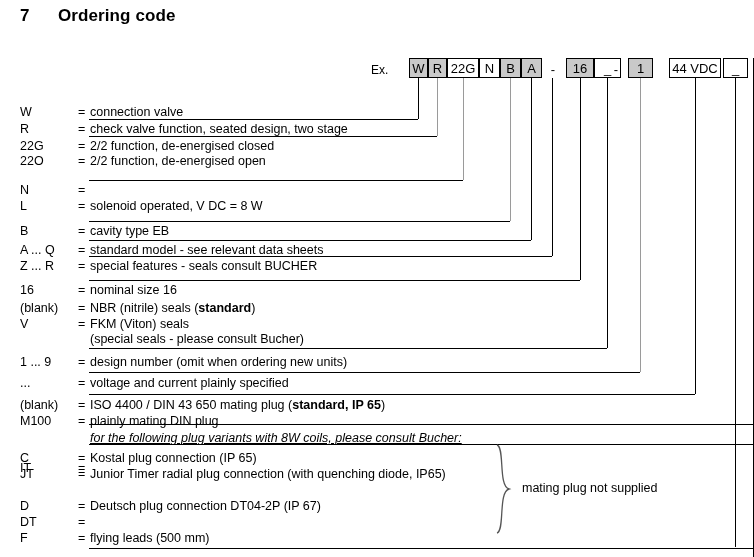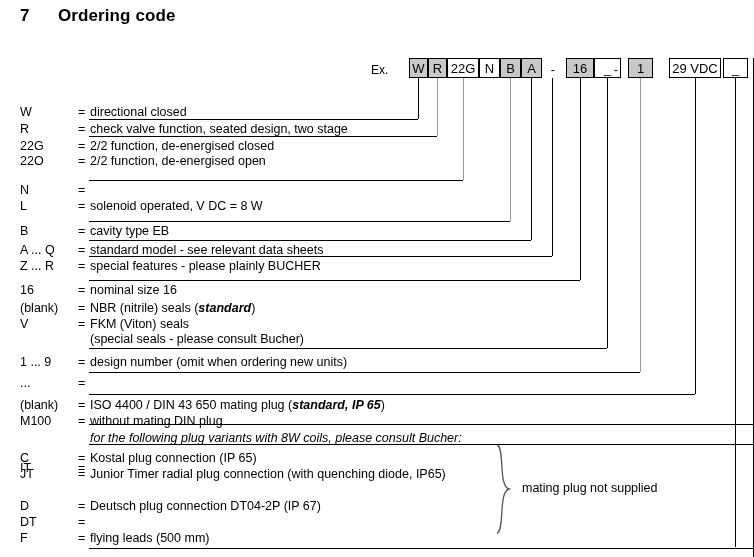--- a/index.html
+++ b/index.html
@@ -29,22 +29,22 @@
     line-height:1;
   }
   .codebox.shaded{background:#c9c9c9;}
   .dash{position:absolute;top:62px;font-size:13px;width:12px;text-align:center;}
 
   
   .lrow{position:absolute;left:0;width:754px;height:16px;font-size:12.5px;}
   .lcode{position:absolute;left:20px;top:0;white-space:nowrap;}
   .leq{position:absolute;left:78px;top:0;}
   .ldesc{position:absolute;left:90px;top:0;white-space:nowrap;}
-  .ldesc.ital{font-style:italic;}
-  .ldesc b{font-weight:bold;font-style:italic;}
+  .ldesc.ital{font-style:italic;text-decoration:underline;}
+  .ldesc b{font-weight:bold;}
 
   
   .hline{position:absolute;height:0;border-top:1px solid #000;}
   .vline{position:absolute;width:0;border-left:1px solid #000;}
   .vline.gray{border-left-color:#9a9a9a;}
 
   
   #frame-right{position:absolute;right:0;top:58px;width:0;height:499px;border-left:1px solid #000;}
   #frame-bottom{position:absolute;left:89px;bottom:8px;width:665px;height:0;border-top:1px solid #000;}
 
@@ -65,31 +65,31 @@
 <div id="example-boxes">
     <div class="codebox shaded" style="left: 409px; width: 19px;">W</div>
     <div class="codebox shaded" style="left: 428px; width: 19px;">R</div>
     <div class="codebox" style="left: 447px; width: 32px;">22G</div>
     <div class="codebox" style="left: 479px; width: 21px;">N</div>
     <div class="codebox shaded" style="left: 500px; width: 21px;">B</div>
     <div class="codebox shaded" style="left: 521px; width: 21px;">A</div>
     <div class="codebox shaded" style="left: 566px; width: 28px;">16</div>
     <div class="codebox" style="left: 594px; width: 27px;">_</div>
     <div class="codebox shaded" style="left: 628px; width: 25px;">1</div>
-    <div class="codebox" style="left: 669px; width: 52px;">29 VDC</div>
+    <div class="codebox" style="left: 669px; width: 52px;">44 VDC</div>
     <div class="codebox" style="left: 723px; width: 25px;">_</div>
     <div class="dash" style="left: 547px; top: 62px;">-</div>
     <div class="dash" style="left: 610px; top: 62px;">-</div>
   </div>
 
 <div id="legend-rows">
     <div class="lrow" style="top: 105px;">
       <span class="lcode">W</span>
       <span class="leq">=</span>
-      <span class="ldesc">directional closed</span>
+      <span class="ldesc">connection valve</span>
     </div>
     <div class="lrow" style="top: 122px;">
       <span class="lcode">R</span>
       <span class="leq">=</span>
       <span class="ldesc">check valve function, seated design, two stage</span>
     </div>
     <div class="lrow" style="top: 139px;">
       <span class="lcode">22G</span>
       <span class="leq">=</span>
       <span class="ldesc">2/2 function, de-energised closed</span>
@@ -114,21 +114,21 @@
       <span class="ldesc">cavity type EB</span>
     </div>
     <div class="lrow" style="top: 243px;">
       <span class="lcode">A ... Q</span>
       <span class="leq">=</span>
       <span class="ldesc">standard model - see relevant data sheets</span>
     </div>
     <div class="lrow" style="top: 259px; padding-left: 16px;">
       <span class="lcode">Z ... R</span>
       <span class="leq">=</span>
-      <span class="ldesc">special features - please plainly BUCHER</span>
+      <span class="ldesc">special features - seals consult BUCHER</span>
     </div>
     <div class="lrow" style="top: 283px;">
       <span class="lcode">16</span>
       <span class="leq">=</span>
       <span class="ldesc">nominal size 16</span>
     </div>
     <div class="lrow" style="top: 301px;">
       <span class="lcode">(blank)</span>
       <span class="leq">=</span>
       <span class="ldesc">NBR (nitrile) seals  (<b>standard</b>)</span>
@@ -143,30 +143,31 @@
       <span class="ldesc">(special seals - please consult Bucher)</span>
     </div>
     <div class="lrow" style="top: 355px;">
       <span class="lcode">1 ... 9</span>
       <span class="leq">=</span>
       <span class="ldesc">design number (omit when ordering new units)</span>
     </div>
     <div class="lrow" style="top: 376px;">
       <span class="lcode">...</span>
       <span class="leq">=</span>
+      <span class="ldesc">voltage and current plainly specified</span>
     </div>
     <div class="lrow" style="top: 398px;">
       <span class="lcode">(blank)</span>
       <span class="leq">=</span>
       <span class="ldesc">ISO 4400 / DIN 43 650 mating plug (<b>standard, IP 65</b>)</span>
     </div>
     <div class="lrow" style="top: 414px;">
       <span class="lcode">M100</span>
       <span class="leq">=</span>
-      <span class="ldesc">without mating DIN plug</span>
+      <span class="ldesc">plainly mating DIN plug</span>
     </div>
     <div class="lrow" style="top: 431px;">
       <span class="lcode"></span>
       <span class="ldesc ital">for the following plug variants with 8W coils, please consult Bucher:</span>
     </div>
     <div class="lrow" style="top: 451px;">
       <span class="lcode">C</span>
       <span class="leq">=</span>
       <span class="ldesc">Kostal plug connection (IP 65)</span>
     </div>

